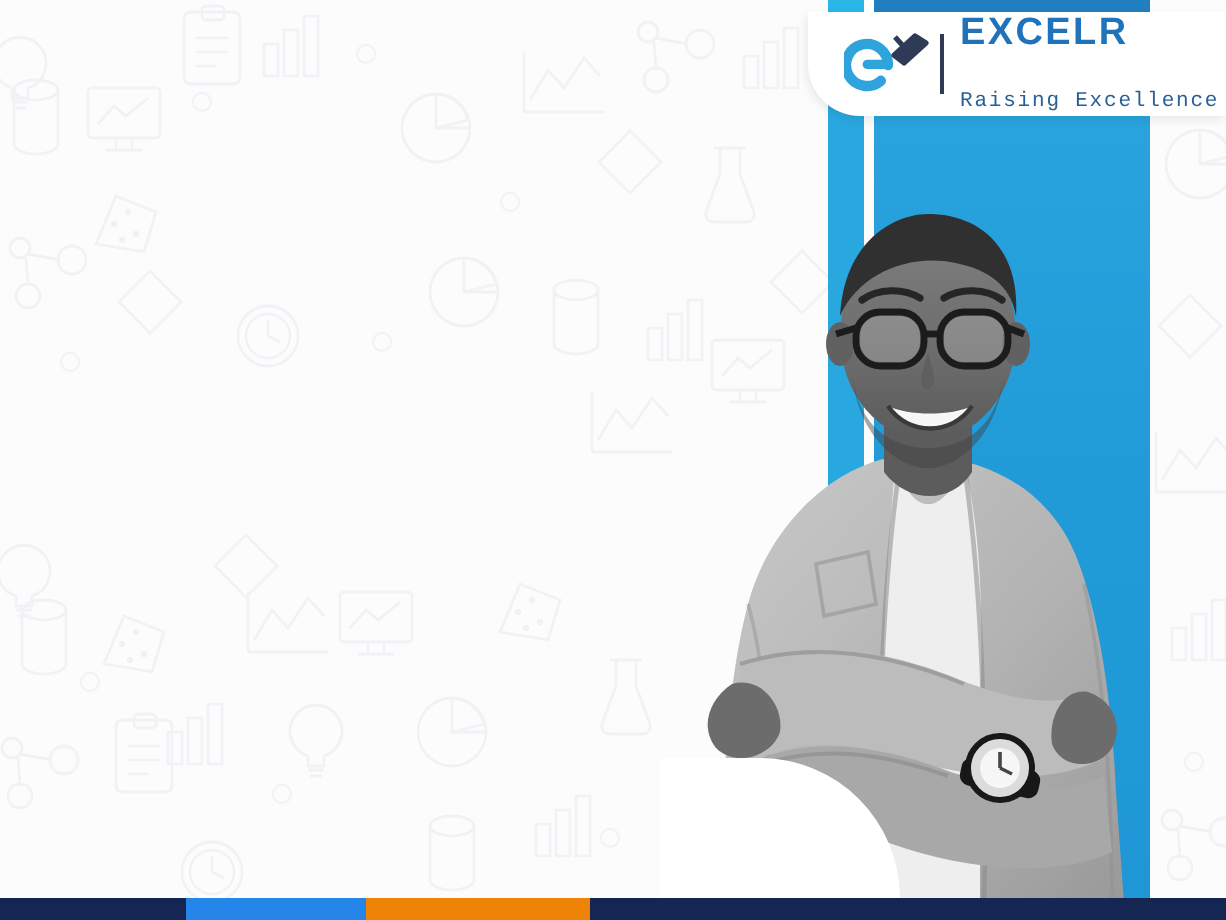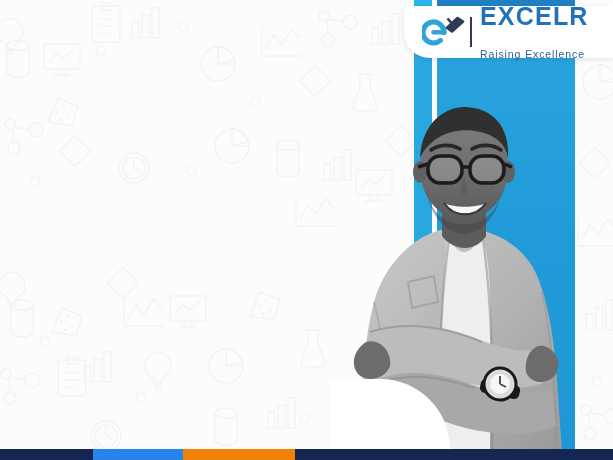--- a/index.html
+++ b/index.html
@@ -68,32 +68,32 @@
     flex:0 0 auto;
   }
   #logo-divider {
     width:2px; height:30px;
     background:#2f3a56;
     margin:0 8px 0 2px;
     flex:0 0 auto;
   }
   #logo-text { display:flex; flex-direction:column; line-height:1; }
   #logo-word {
-    font-size:25px;
+    font-size:19px;
     font-weight:bold;
     letter-spacing:1.2px;
     color:#1f73bb;
     font-family:"Liberation Sans", sans-serif;
   }
   #logo-tagline {
     font-size:10.5px;
     letter-spacing:0.9px;
     color:#2a5f96;
     margin-top:20px;
-    font-family:Liberation Sans, sans-serif;
+    font-family:Liberation Mono, monospace;
   }
 
   
   #headline {
     position:absolute;
     left:62px; top:122px;
     z-index:4;
   }
   #headline .line {
     display:block;

